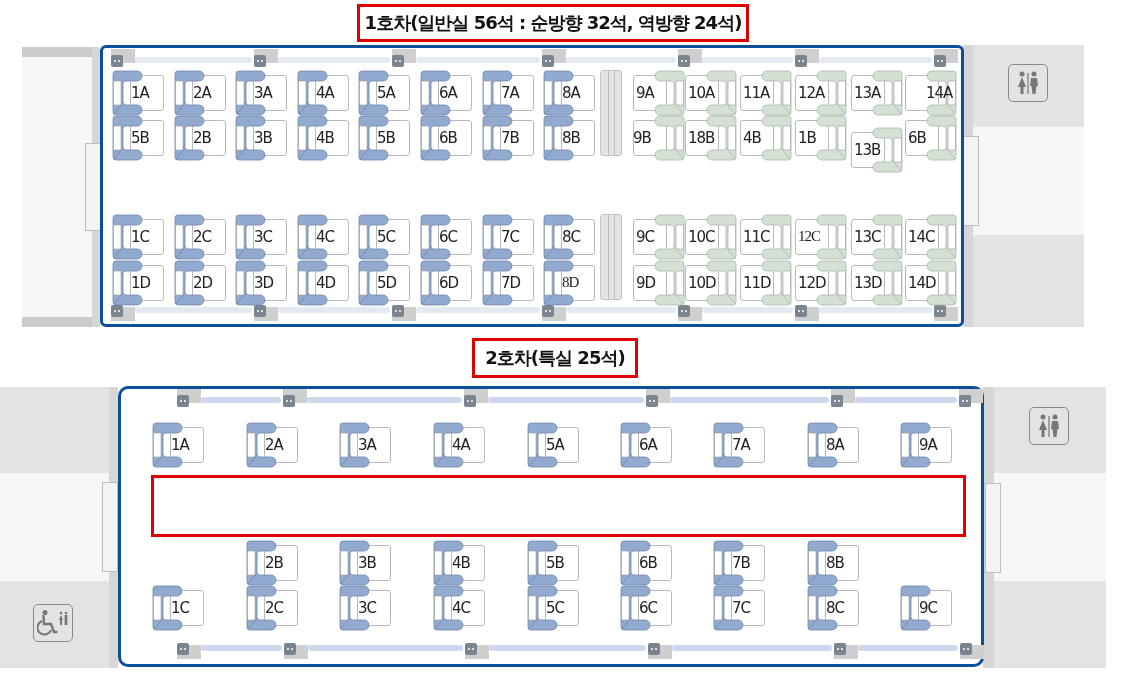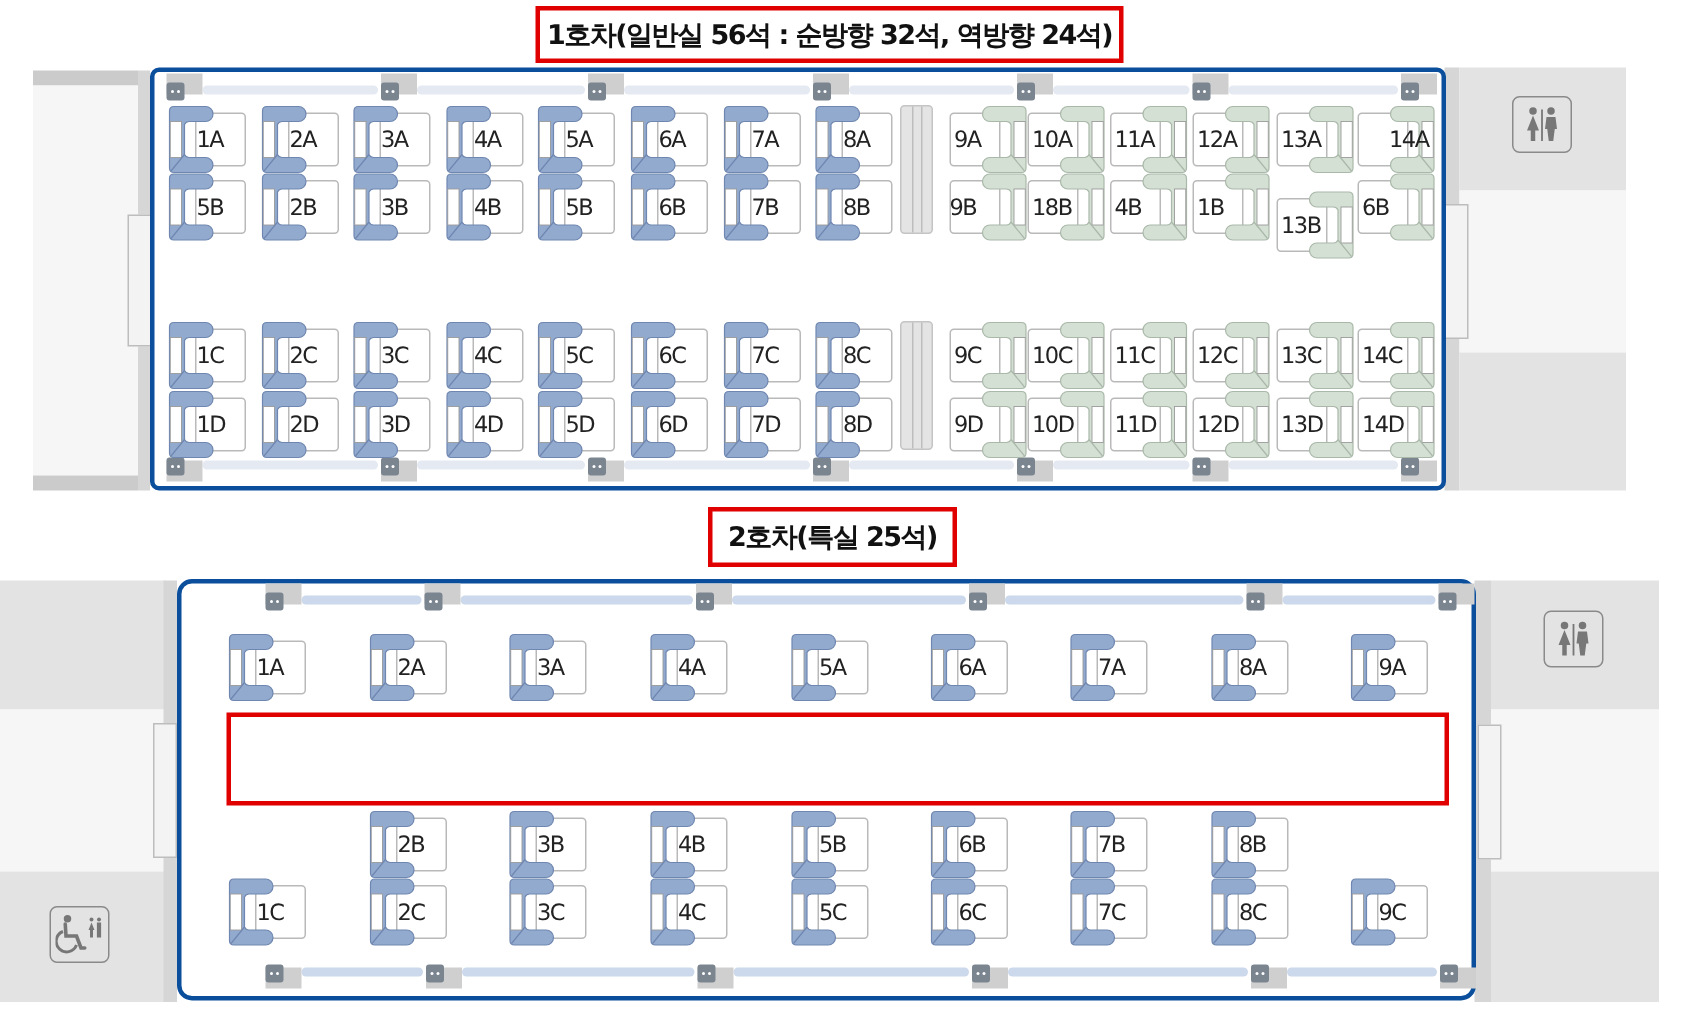--- a/index.html
+++ b/index.html
@@ -391,21 +391,21 @@
       </svg>
       <span class="label" style="left:19px; top:14px;">7D</span>
     </div>
     <div class="seat" style="left:543px; top:260px;">
       <div class="cushion" style="left:18px; top:5px; width:34px; height:36px;"></div>
       <svg width="52" height="46" style="position:absolute; left:0; top:0;">
         <path d="M4 1 H25 A5 5 0 0 1 25 11 H14 Q12 11 11 13 V33 Q12 35 14 35 H25 A5 5 0 0 1 25 45 H4 Q1 45 1 42 V4 Q1 1 4 1 Z" fill="#93aacf" stroke="#6f87b0" stroke-width="0.8"></path>
         <rect x="1.5" y="11" width="7.5" height="24" fill="#ffffff" stroke="#9a9a9a" stroke-width="0.6"></rect>
         <path d="M11 33 L2 44" stroke="#6f87b0" stroke-width="0.8" fill="none"></path>
       </svg>
-      <span class="label" style="left:19px; top:14px;">8D</span>
+      <span class="label" style="left:19px; top:14px;font-family:Liberation Serif, serif;">8D</span>
     </div>
     <div class="seat" style="left:633px; top:70px;">
       <div class="cushion" style="left:0px; top:5px; width:34px; height:36px;"></div>
       <svg width="52" height="46" style="position:absolute; left:0; top:0;">
         <path d="M48 1 H27 A5 5 0 0 0 27 11 H38 Q40 11 41 13 V33 Q40 35 38 35 H27 A5 5 0 0 0 27 45 H48 Q51 45 51 42 V4 Q51 1 48 1 Z" fill="#d4e0d4" stroke="#a9b8a9" stroke-width="0.8"></path>
         <rect x="43" y="11" width="7.5" height="24" fill="#ffffff" stroke="#9a9a9a" stroke-width="0.6"></rect>
         <path d="M41 33 L50 44" stroke="#a9b8a9" stroke-width="0.8" fill="none"></path>
       </svg>
       <span class="label" style="left:3px; top:14px;">9A</span>
     </div>
@@ -535,21 +535,21 @@
       </svg>
       <span class="label" style="left:3px; top:14px;">11C</span>
     </div>
     <div class="seat" style="left:795px; top:214px;">
       <div class="cushion" style="left:0px; top:5px; width:34px; height:36px;"></div>
       <svg width="52" height="46" style="position:absolute; left:0; top:0;">
         <path d="M48 1 H27 A5 5 0 0 0 27 11 H38 Q40 11 41 13 V33 Q40 35 38 35 H27 A5 5 0 0 0 27 45 H48 Q51 45 51 42 V4 Q51 1 48 1 Z" fill="#d4e0d4" stroke="#a9b8a9" stroke-width="0.8"></path>
         <rect x="43" y="11" width="7.5" height="24" fill="#ffffff" stroke="#9a9a9a" stroke-width="0.6"></rect>
         <path d="M41 33 L50 44" stroke="#a9b8a9" stroke-width="0.8" fill="none"></path>
       </svg>
-      <span class="label" style="left:3px; top:14px;">12C</span>
+      <span class="label" style="left:3px; top:14px;font-family:Liberation Serif, serif;">12C</span>
     </div>
     <div class="seat" style="left:851px; top:214px;">
       <div class="cushion" style="left:0px; top:5px; width:34px; height:36px;"></div>
       <svg width="52" height="46" style="position:absolute; left:0; top:0;">
         <path d="M48 1 H27 A5 5 0 0 0 27 11 H38 Q40 11 41 13 V33 Q40 35 38 35 H27 A5 5 0 0 0 27 45 H48 Q51 45 51 42 V4 Q51 1 48 1 Z" fill="#d4e0d4" stroke="#a9b8a9" stroke-width="0.8"></path>
         <rect x="43" y="11" width="7.5" height="24" fill="#ffffff" stroke="#9a9a9a" stroke-width="0.6"></rect>
         <path d="M41 33 L50 44" stroke="#a9b8a9" stroke-width="0.8" fill="none"></path>
       </svg>
       <span class="label" style="left:3px; top:14px;">13C</span>
     </div>

